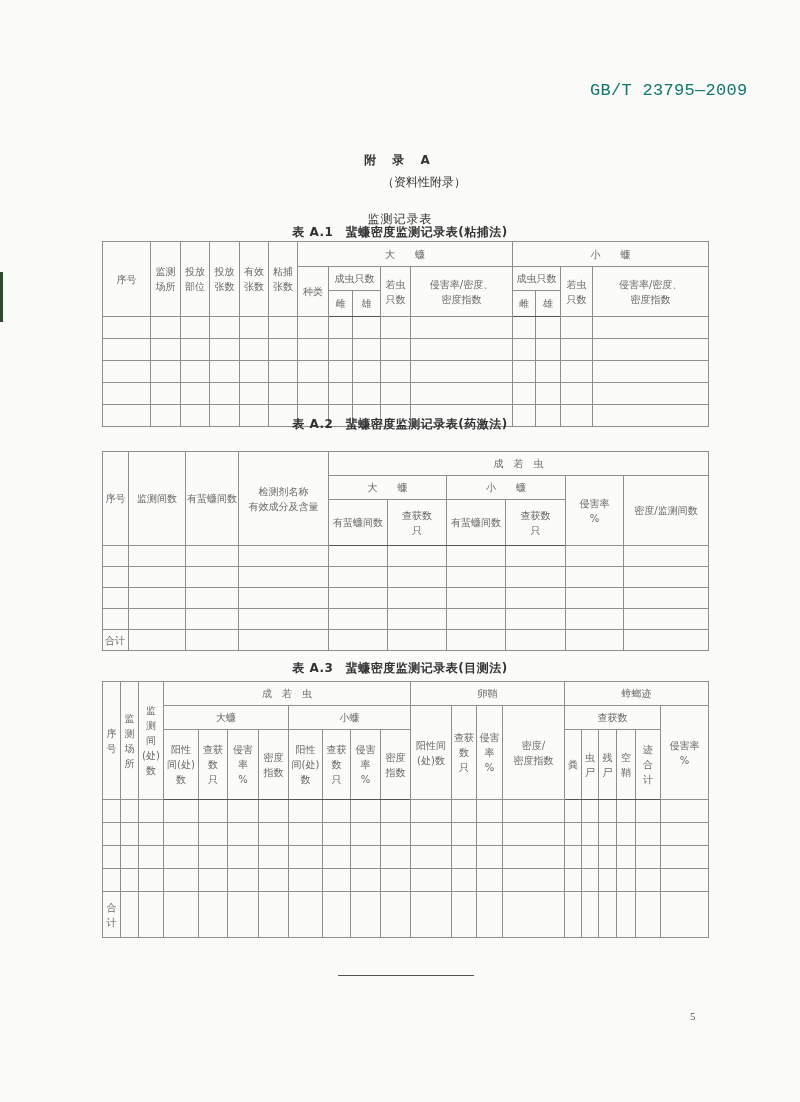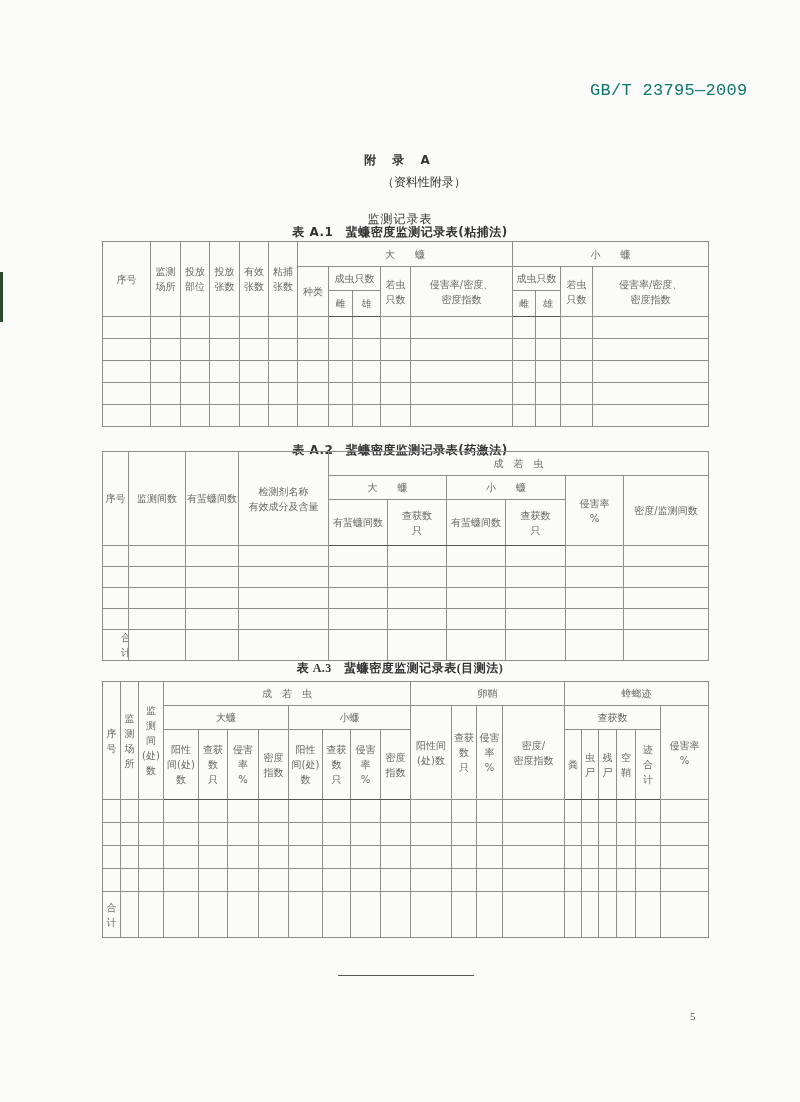--- a/index.html
+++ b/index.html
@@ -8,22 +8,22 @@
     font-family: "DejaVu Sans", "Liberation Sans", sans-serif; color:#4a4a4a;
   }
   .std-code { position:absolute; left:590px; top:81px; font-size:17px; font-family:Liberation Mono, monospace; color:#0f766e; letter-spacing:0.3px; }
   .edge-mark { position:absolute; left:0; top:272px; width:3px; height:50px; background:#2c4a2c; }
   .center { position:absolute; left:0; width:800px; text-align:center; }
   .annex-title { top:152px; font-size:12px; font-weight:bold; letter-spacing:6px; color:#333; }
   .annex-sub { top:174px; font-size:12px; color:#333;margin-left:24px; }
   .annex-name { top:196px; font-size:12px; color:#333; letter-spacing:1px;margin-top:15px; }
   .cap { font-size:12px; font-weight:bold; color:#333; letter-spacing:0.5px; }
   .cap1 { top:224px; }
-  .cap2 { top:442px; }
-  .cap3 { top:660px;font-family:Liberation Serif, serif; }
+  .cap2 { top:416px; }
+  .cap3 { top:660px; }
 
   table.t { position:absolute; left:102px; border-collapse:collapse; table-layout:fixed; }
   table.t td {
     border:1px solid #8e8e8e; padding:0; text-align:center; vertical-align:middle;
     font-size:10px; color:#6a6a6a; line-height:15px; overflow:hidden;
   }
   table.t { border:1.5px solid #555; }
   table.t tr.hdr-end td { border-bottom:1.5px solid #555; }
   .footer-rule { position:absolute; left:338px; top:975px; width:136px; height:1px; background:#555; }
   .page-num { position:absolute; left:690px; top:1010px; font-size:11px; color:#555; font-family:"Liberation Serif",serif; }
@@ -253,21 +253,21 @@
         <td></td>
         <td></td>
         <td></td>
         <td></td>
         <td></td>
         <td></td>
       </tr>
     </tbody>
   <tbody>
       <tr style="height:21px">
-    <td style="text-align:left;padding-left:18px">合计</td>
+    <td style="text-align:left;padding-left:2px">合计</td>
     <td></td>
         <td></td>
         <td></td>
         <td></td>
         <td></td>
         <td></td>
         <td></td>
         <td></td>
         <td></td>
   </tr>

